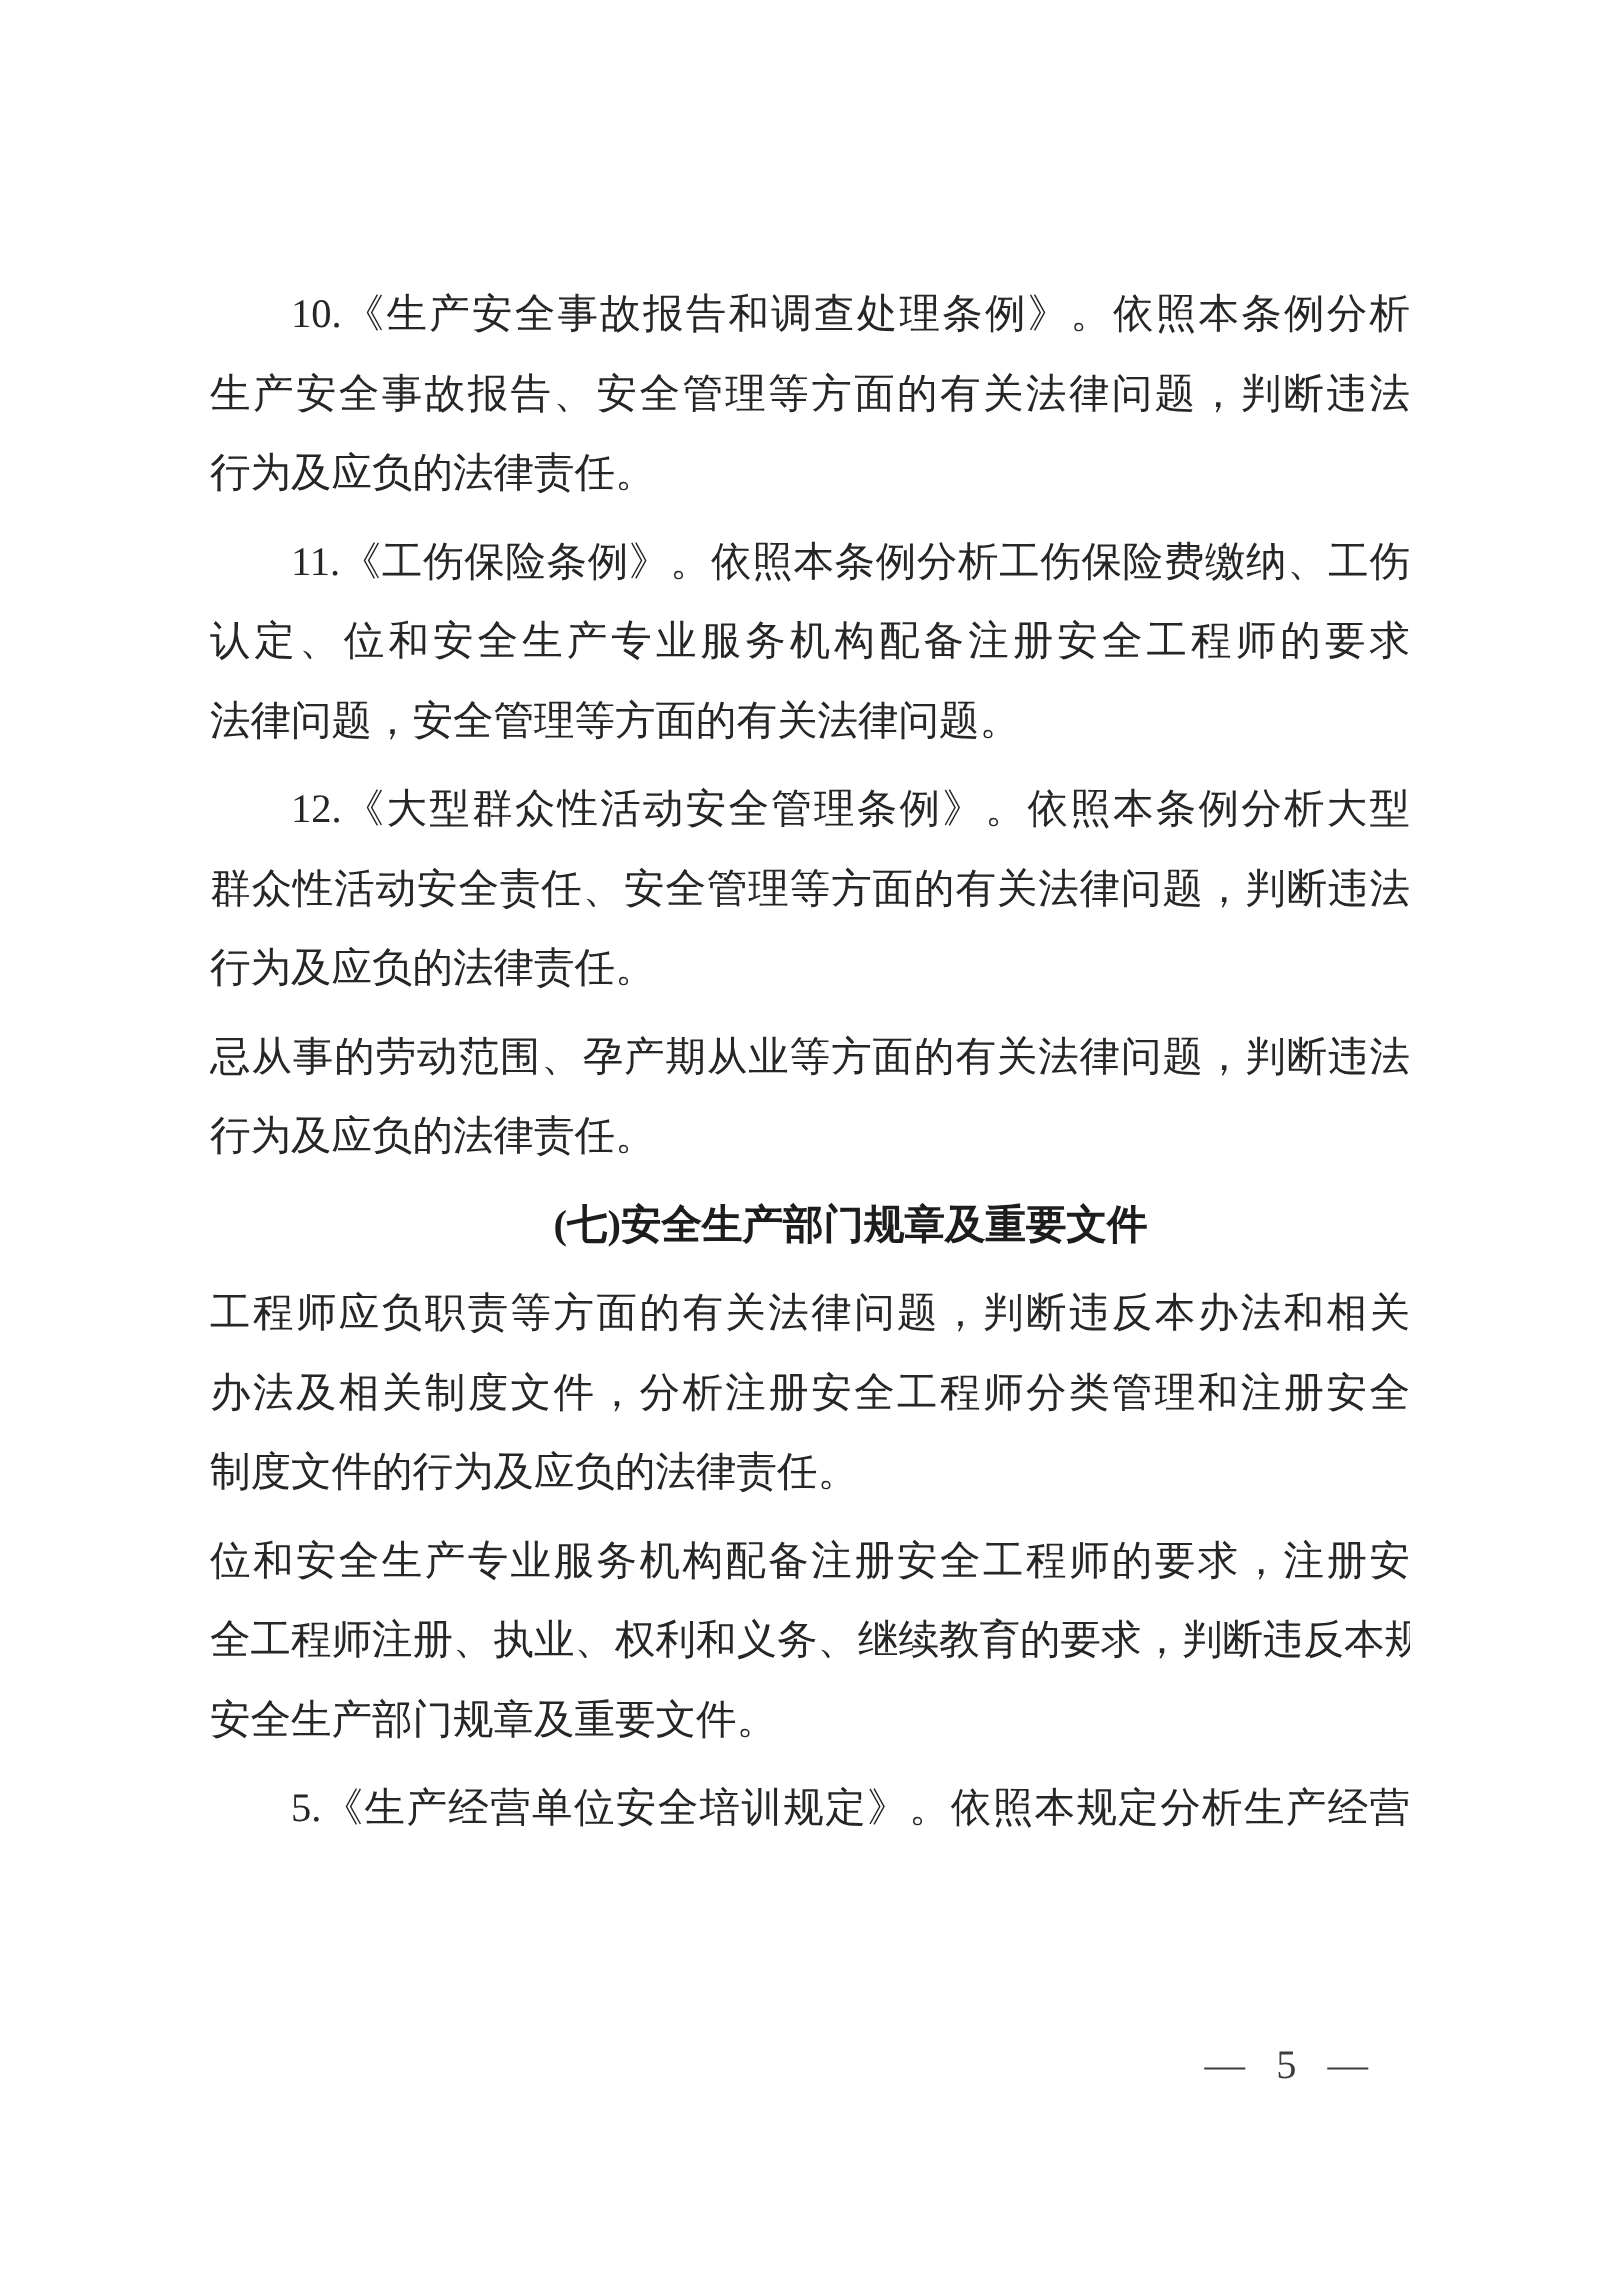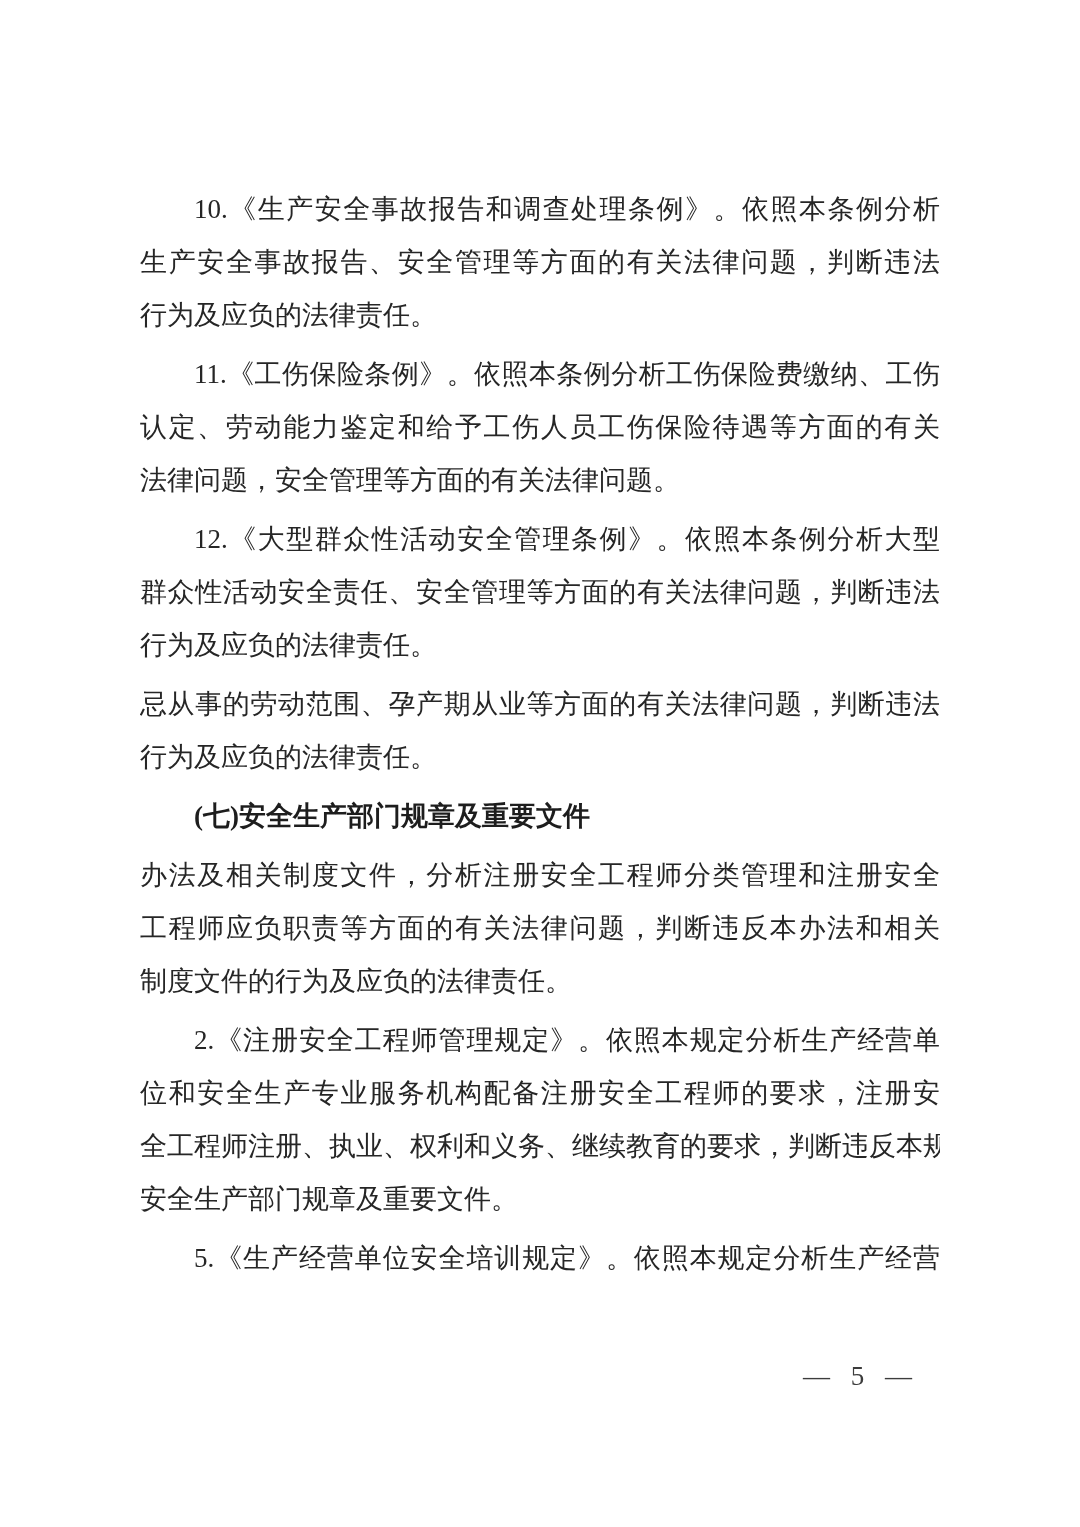--- a/index.html
+++ b/index.html
@@ -29,21 +29,21 @@
     height: 53px;
     white-space: nowrap;
     overflow: hidden;
     text-align: left;
   }
   .fill {
     text-align: justify;
     text-align-last: justify;
     text-justify: inter-character;
   }
-  .first { text-indent: 2em; }
+  .first { text-indent: 2em; text-align: center; }
   .bold  { font-weight: 700; color: #1d1d1d; }
   .footer {
     position: absolute;
     top: 1356px;
     right: 168px;
     height: 40px;
     font-size: 27px;
     line-height: 40px;
     color: #3c3c3c;
     word-spacing: 14px;
@@ -57,47 +57,46 @@
   <div class="content">
 
     <div class="para">
       <div class="ln first fill">10.《生产安全事故报告和调查处理条例》。依照本条例分析</div>
       <div class="ln fill">生产安全事故报告、安全管理等方面的有关法律问题，判断违法</div>
       <div class="ln">行为及应负的法律责任。</div>
     </div>
 
     <div class="para">
       <div class="ln first fill">11.《工伤保险条例》。依照本条例分析工伤保险费缴纳、工伤</div>
-      <div class="ln fill">认定、劳动能力鉴定和给予工伤人员工伤保险待遇等方面的有关</div>
+      <div class="ln fill">认定、位和安全生产专业服务机构配备注册安全工程师的要求</div>
       <div class="ln">法律问题，安全管理等方面的有关法律问题。</div>
     </div>
 
     <div class="para">
       <div class="ln first fill">12.《大型群众性活动安全管理条例》。依照本条例分析大型</div>
       <div class="ln fill">群众性活动安全责任、安全管理等方面的有关法律问题，判断违法</div>
       <div class="ln">行为及应负的法律责任。</div>
     </div>
 
     <div class="para">
       <div class="ln fill">忌从事的劳动范围、孕产期从业等方面的有关法律问题，判断违法</div>
       <div class="ln">行为及应负的法律责任。</div>
     </div>
 
     <div class="para">
       <div class="ln first bold">(七)安全生产部门规章及重要文件</div>
     </div>
 
     <div class="para">
+      <div class="ln fill">工程师应负职责等方面的有关法律问题，判断违反本办法和相关</div>
       <div class="ln fill">办法及相关制度文件，分析注册安全工程师分类管理和注册安全</div>
-      <div class="ln fill">工程师应负职责等方面的有关法律问题，判断违反本办法和相关</div>
       <div class="ln">制度文件的行为及应负的法律责任。</div>
     </div>
 
     <div class="para">
-      <div class="ln first fill">2.《注册安全工程师管理规定》。依照本规定分析生产经营单</div>
       <div class="ln fill">位和安全生产专业服务机构配备注册安全工程师的要求，注册安</div>
       <div class="ln fill">全工程师注册、执业、权利和义务、继续教育的要求，判断违反本规</div>
       <div class="ln">安全生产部门规章及重要文件。</div>
     </div>
 
     <div class="para">
       <div class="ln first fill">5.《生产经营单位安全培训规定》。依照本规定分析生产经营</div>
     </div>
 
   </div>

